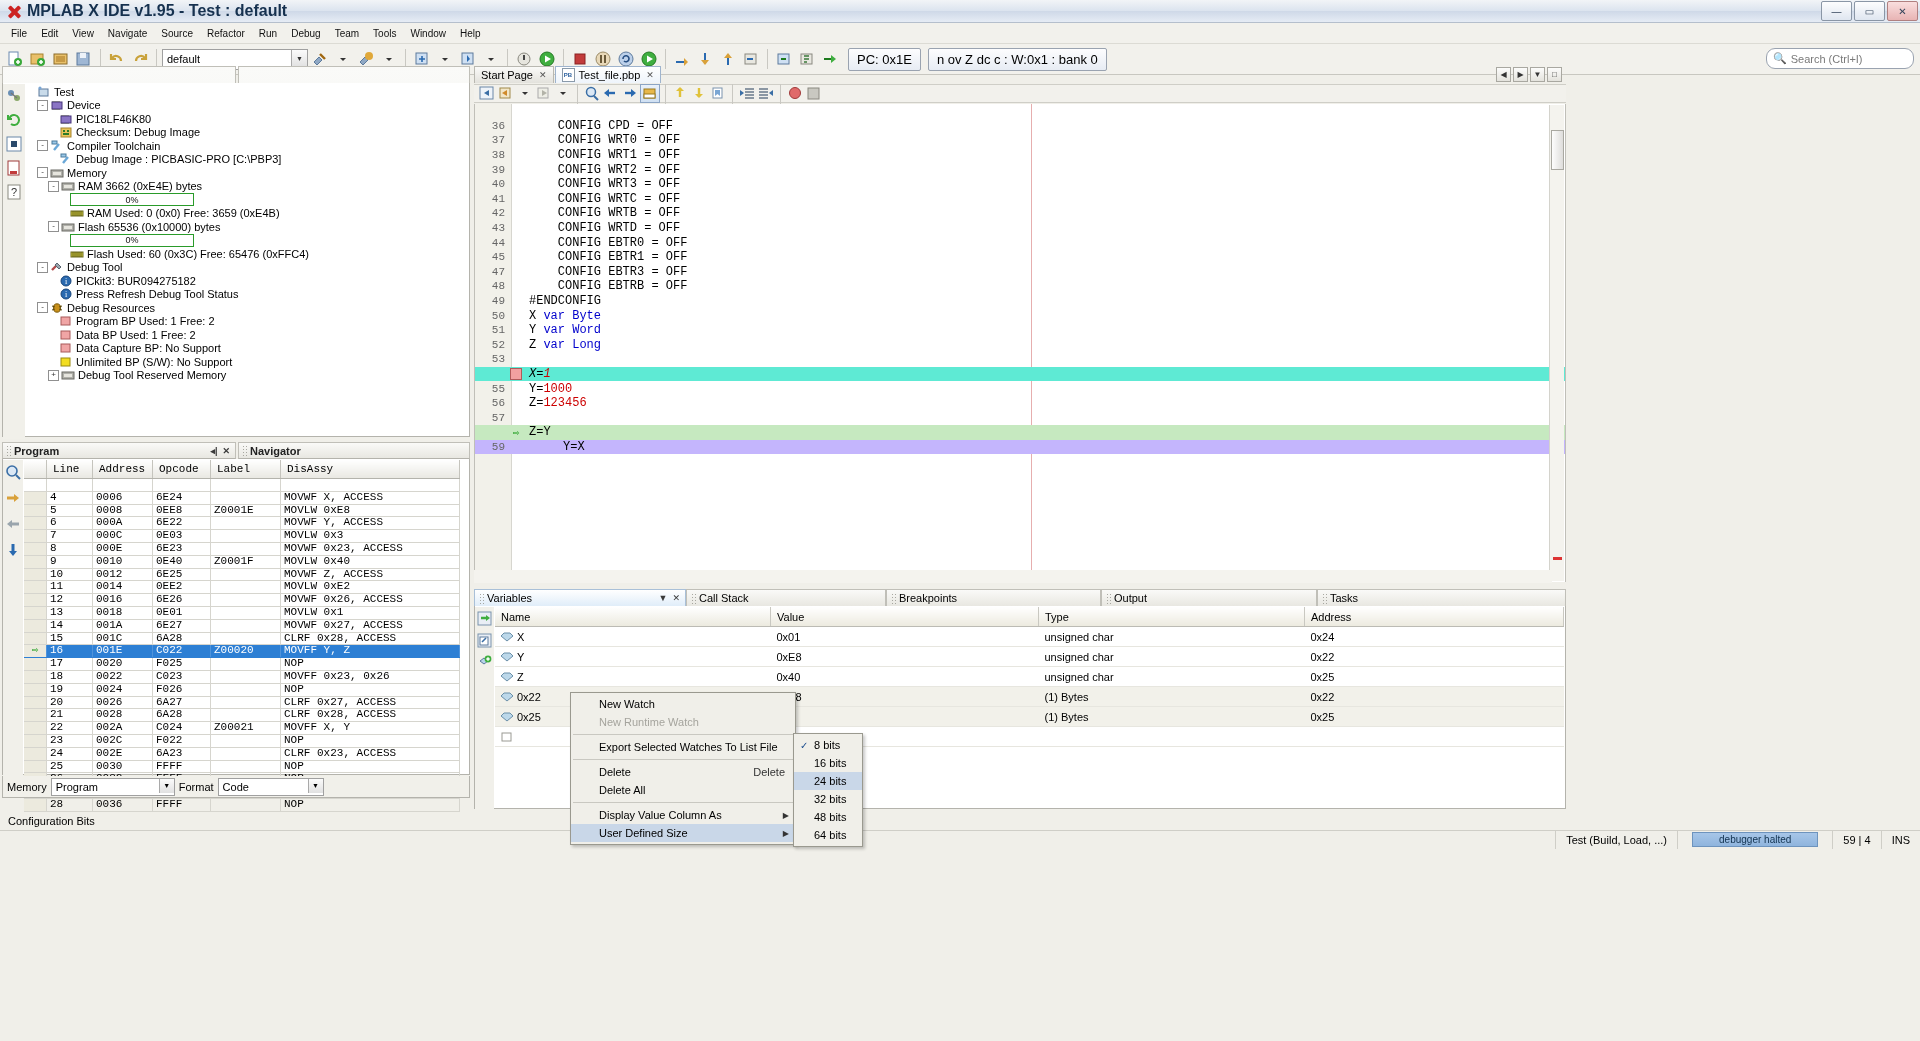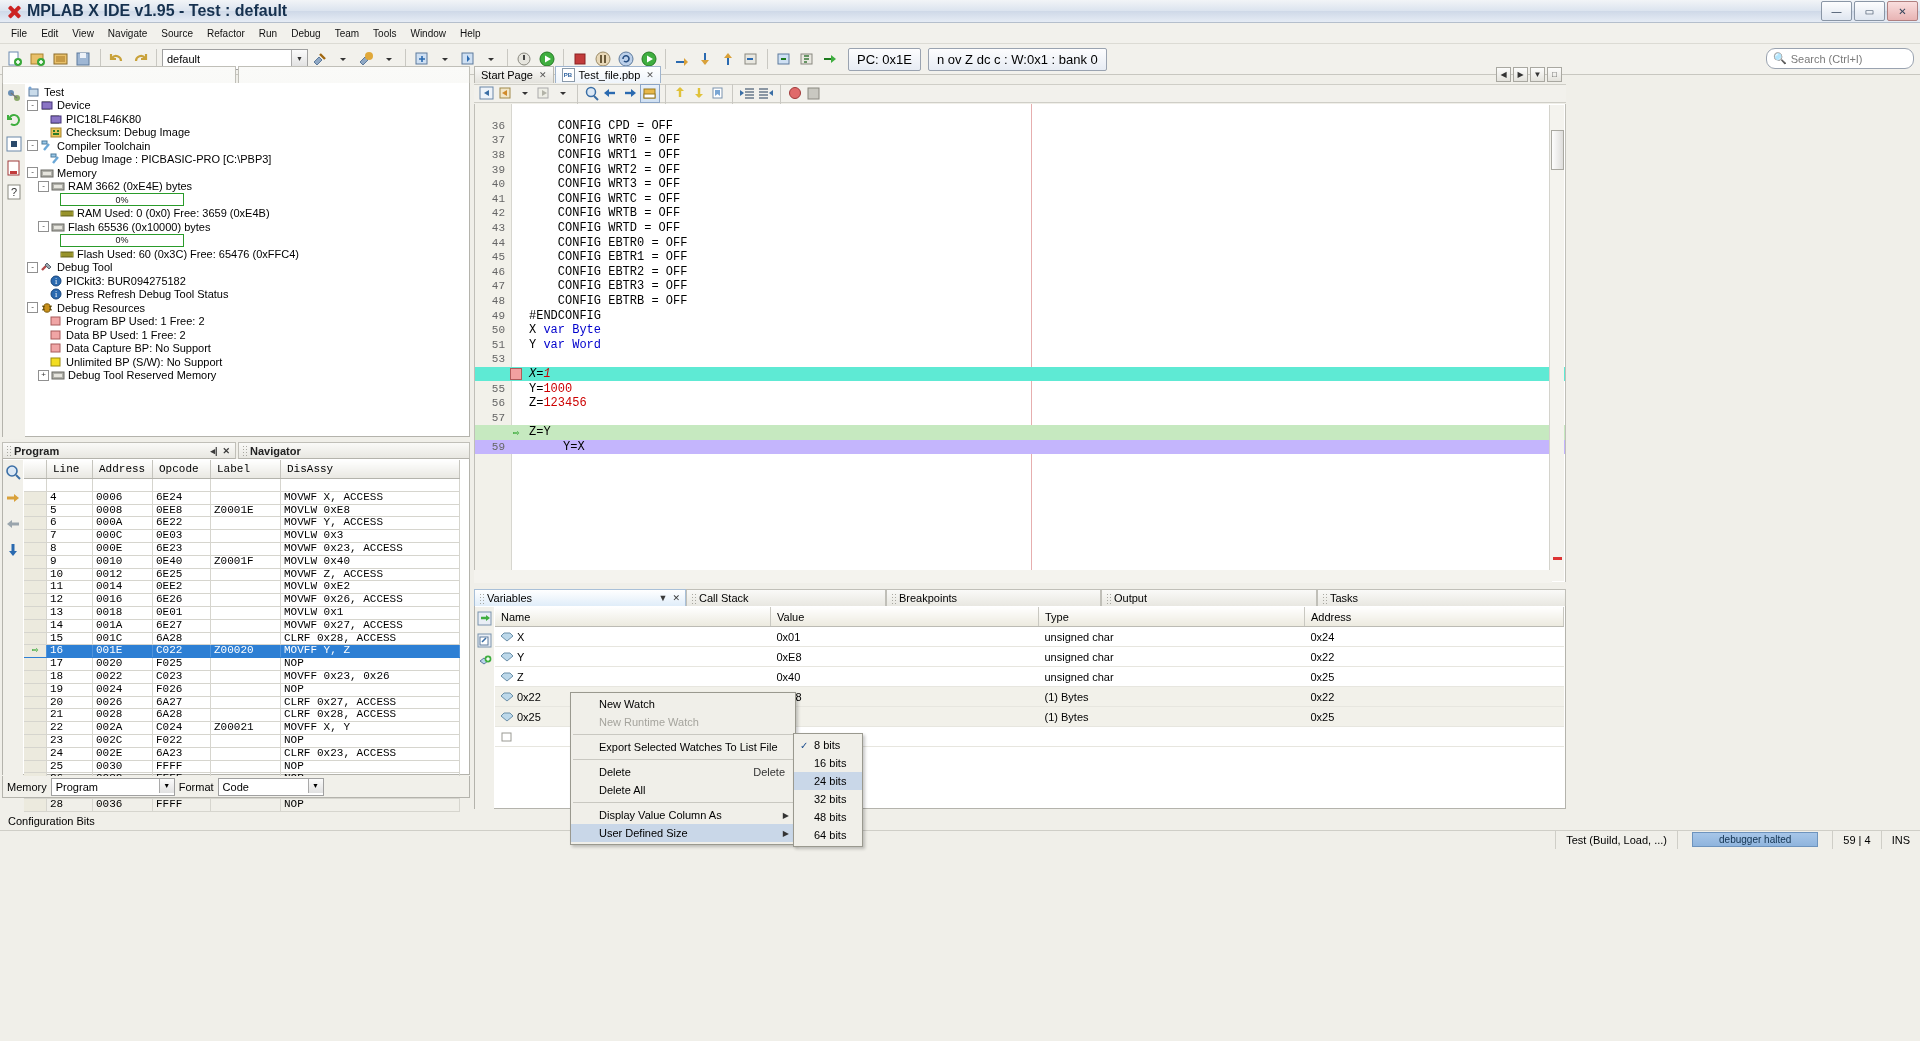--- a/index.html
+++ b/index.html
@@ -91,21 +91,21 @@
   .proj-body{
     position:absolute;left:2px;top:83px;width:468px;height:354px;
     background:#fff;border:1px solid #b4b3ac;border-top:none;box-sizing:border-box;
     overflow:hidden;
   }
   .leftrail{
     position:absolute;left:3px;top:84px;width:22px;height:352px;background:#f1f0ea;
     display:flex;flex-direction:column;align-items:center;padding-top:3px;gap:6px;
   }
   .railbtn{width:18px;height:18px;display:flex;align-items:center;justify-content:center;}
-  .tree{position:absolute;left:16px;top:85px;width:440px;font-size:11px;}
+  .tree{position:absolute;left:26px;top:85px;width:440px;font-size:11px;}
   .tnode{height:13.5px;display:flex;align-items:center;white-space:nowrap;}
   .tnode .exp{
     width:9px;height:9px;border:1px solid #909090;background:#fff;
     font-size:8px;line-height:7px;text-align:center;color:#333;margin-right:2px;flex:none;
   }
   .tnode .spc{width:11px;flex:none;}
   .tnode .ico{width:14px;height:13px;margin-right:3px;flex:none;display:flex;align-items:center;justify-content:center;}
   .bar{
     width:122px;height:11px;border:1px solid #2a9b2a;background:#fff;
     display:flex;align-items:center;justify-content:center;font-size:9px;color:#111;
@@ -1209,25 +1209,20 @@
           <span class="ln">44</span>
           <span class="gmark"></span>
           <span class="code">&nbsp;&nbsp;&nbsp;&nbsp;CONFIG&nbsp;EBTR0&nbsp;=&nbsp;OFF</span>
         </div>
         <div class="eline">
           <span class="ln">45</span>
           <span class="gmark"></span>
           <span class="code">&nbsp;&nbsp;&nbsp;&nbsp;CONFIG&nbsp;EBTR1&nbsp;=&nbsp;OFF</span>
         </div>
         <div class="eline">
-          <span class="ln">46</span>
-          <span class="gmark"></span>
-          <span class="code">&nbsp;&nbsp;&nbsp;&nbsp;CONFIG&nbsp;EBTR2&nbsp;=&nbsp;OFF</span>
-        </div>
-        <div class="eline">
           <span class="ln">47</span>
           <span class="gmark"></span>
           <span class="code">&nbsp;&nbsp;&nbsp;&nbsp;CONFIG&nbsp;EBTR3&nbsp;=&nbsp;OFF</span>
         </div>
         <div class="eline">
           <span class="ln">48</span>
           <span class="gmark"></span>
           <span class="code">&nbsp;&nbsp;&nbsp;&nbsp;CONFIG&nbsp;EBTRB&nbsp;=&nbsp;OFF</span>
         </div>
         <div class="eline">
@@ -1237,20 +1232,25 @@
         </div>
         <div class="eline">
           <span class="ln">50</span>
           <span class="gmark"></span>
           <span class="code"><span class="">X&nbsp;</span><span class="kw">var&nbsp;Byte</span></span>
         </div>
         <div class="eline">
           <span class="ln">51</span>
           <span class="gmark"></span>
           <span class="code"><span class="">Y&nbsp;</span><span class="kw">var&nbsp;Word</span></span>
+        </div>
+        <div class="eline">
+          <span class="ln">52</span>
+          <span class="gmark"></span>
+          <span class="code"><span class="">Z&nbsp;</span><span class="kw">var&nbsp;Long</span></span>
         </div>
         <div class="eline">
           <span class="ln">53</span>
           <span class="gmark"></span>
           <span class="code"></span>
         </div>
         <div class="eline hl-red">
           <span class="ln"></span>
           <span class="gmark">
             <span class="bpbox"></span>

